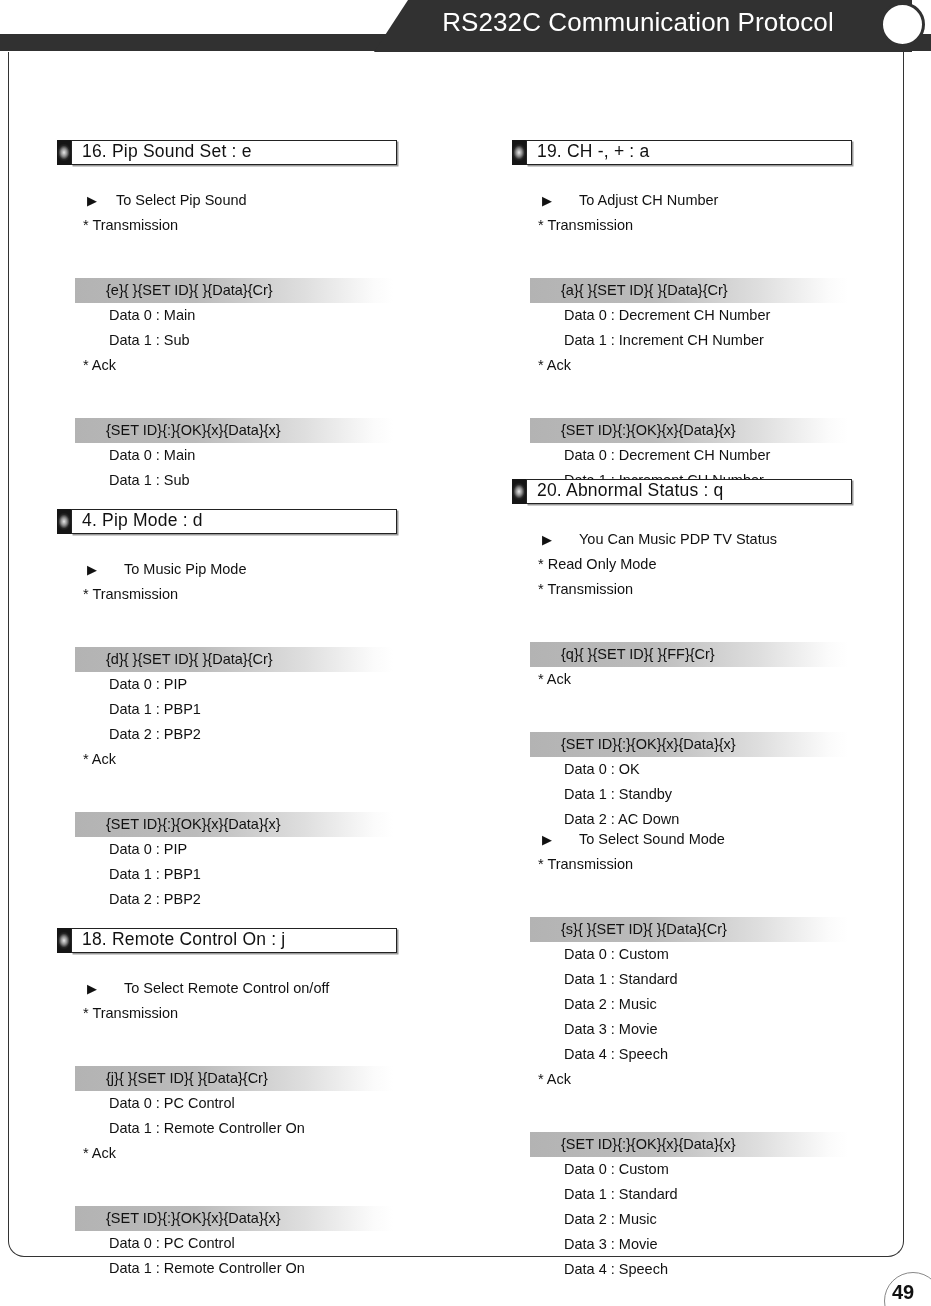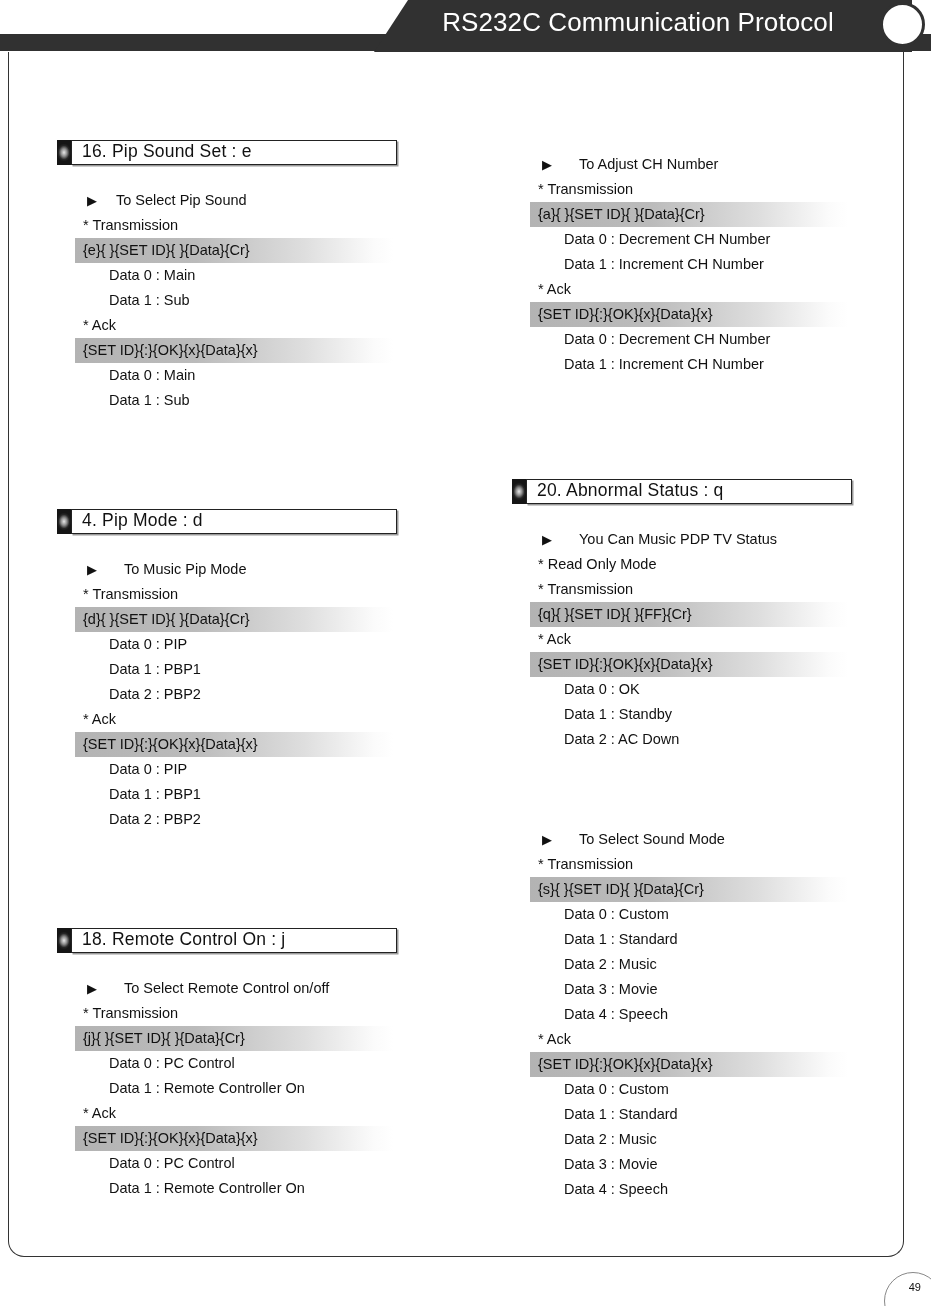--- a/index.html
+++ b/index.html
@@ -75,23 +75,24 @@
     width: 58px; height: 58px;
     border-radius: 50%;
     border: 1.4px solid #888888;
     background: #ffffff;
     box-sizing: border-box;
   }
   #page-number-label {
     position: absolute;
     left: 0; top: 8px;
     width: 36px;
-    text-align: right;
-    font-size: 11px;
+    text-align: center;
+    font-size: 20px;
     color: #111111;
+    font-weight: bold;
   }
 
   
   .column {
     position: absolute;
     top: 0;
   }
   #col-left  { left: 57px;  width: 400px; }
   #col-right { left: 512px; width: 400px; }
 
@@ -138,24 +139,25 @@
     font-size: 13px;
     line-height: 25px;
   }
   .line-intro .itxt { display: inline-block; padding-left: 17px; margin-left: 12px; }
   .line-intro.wide .itxt { padding-left: 25px; }
 
   .line-star { padding-left: 26px; }
 
   .line-code {
     margin-left: 18px;
-    padding-left: 8px;
+    padding-left: 31px;
     background: linear-gradient(to right, #b3b3b3 0%, #bbbbbb 38%, #dedede 72%, #fbfbfb 94%, #ffffff 100%);
     width: 318px;
     box-sizing: border-box;
+    margin-top: 40px;
   }
 
   .line-data { padding-left: 52px; }
 </style>
 </head>
 <body>
 
 <div id="header-band">
   <div id="header-bar-base"></div>
   <div id="header-slant"></div>
@@ -218,20 +220,25 @@
         <div class="line line-data">Data 1 : Remote Controller On</div>
         <div class="line line-star">* Ack</div>
         <div class="line line-code">{SET ID}{:}{OK}{x}{Data}{x}</div>
         <div class="line line-data">Data 0 : PC Control</div>
         <div class="line line-data">Data 1 : Remote Controller On</div>
       </div>
     </div>
   </div>
 <div class="column" id="col-right">
     <div class="section" style="top: 140px;">
+      <div class="section-header">
+        <div class="sh-badge"></div>
+        <div class="sh-box"></div>
+        <div class="sh-title">19. CH -, + : a</div>
+      </div>
       <div class="section-body">
         <div class="line line-intro wide"><span class="tri">▶</span><span class="itxt">To Adjust CH Number</span></div>
         <div class="line line-star">* Transmission</div>
         <div class="line line-code">{a}{ }{SET ID}{ }{Data}{Cr}</div>
         <div class="line line-data">Data 0 : Decrement CH Number</div>
         <div class="line line-data">Data 1 : Increment CH Number</div>
         <div class="line line-star">* Ack</div>
         <div class="line line-code">{SET ID}{:}{OK}{x}{Data}{x}</div>
         <div class="line line-data">Data 0 : Decrement CH Number</div>
         <div class="line line-data">Data 1 : Increment CH Number</div>

